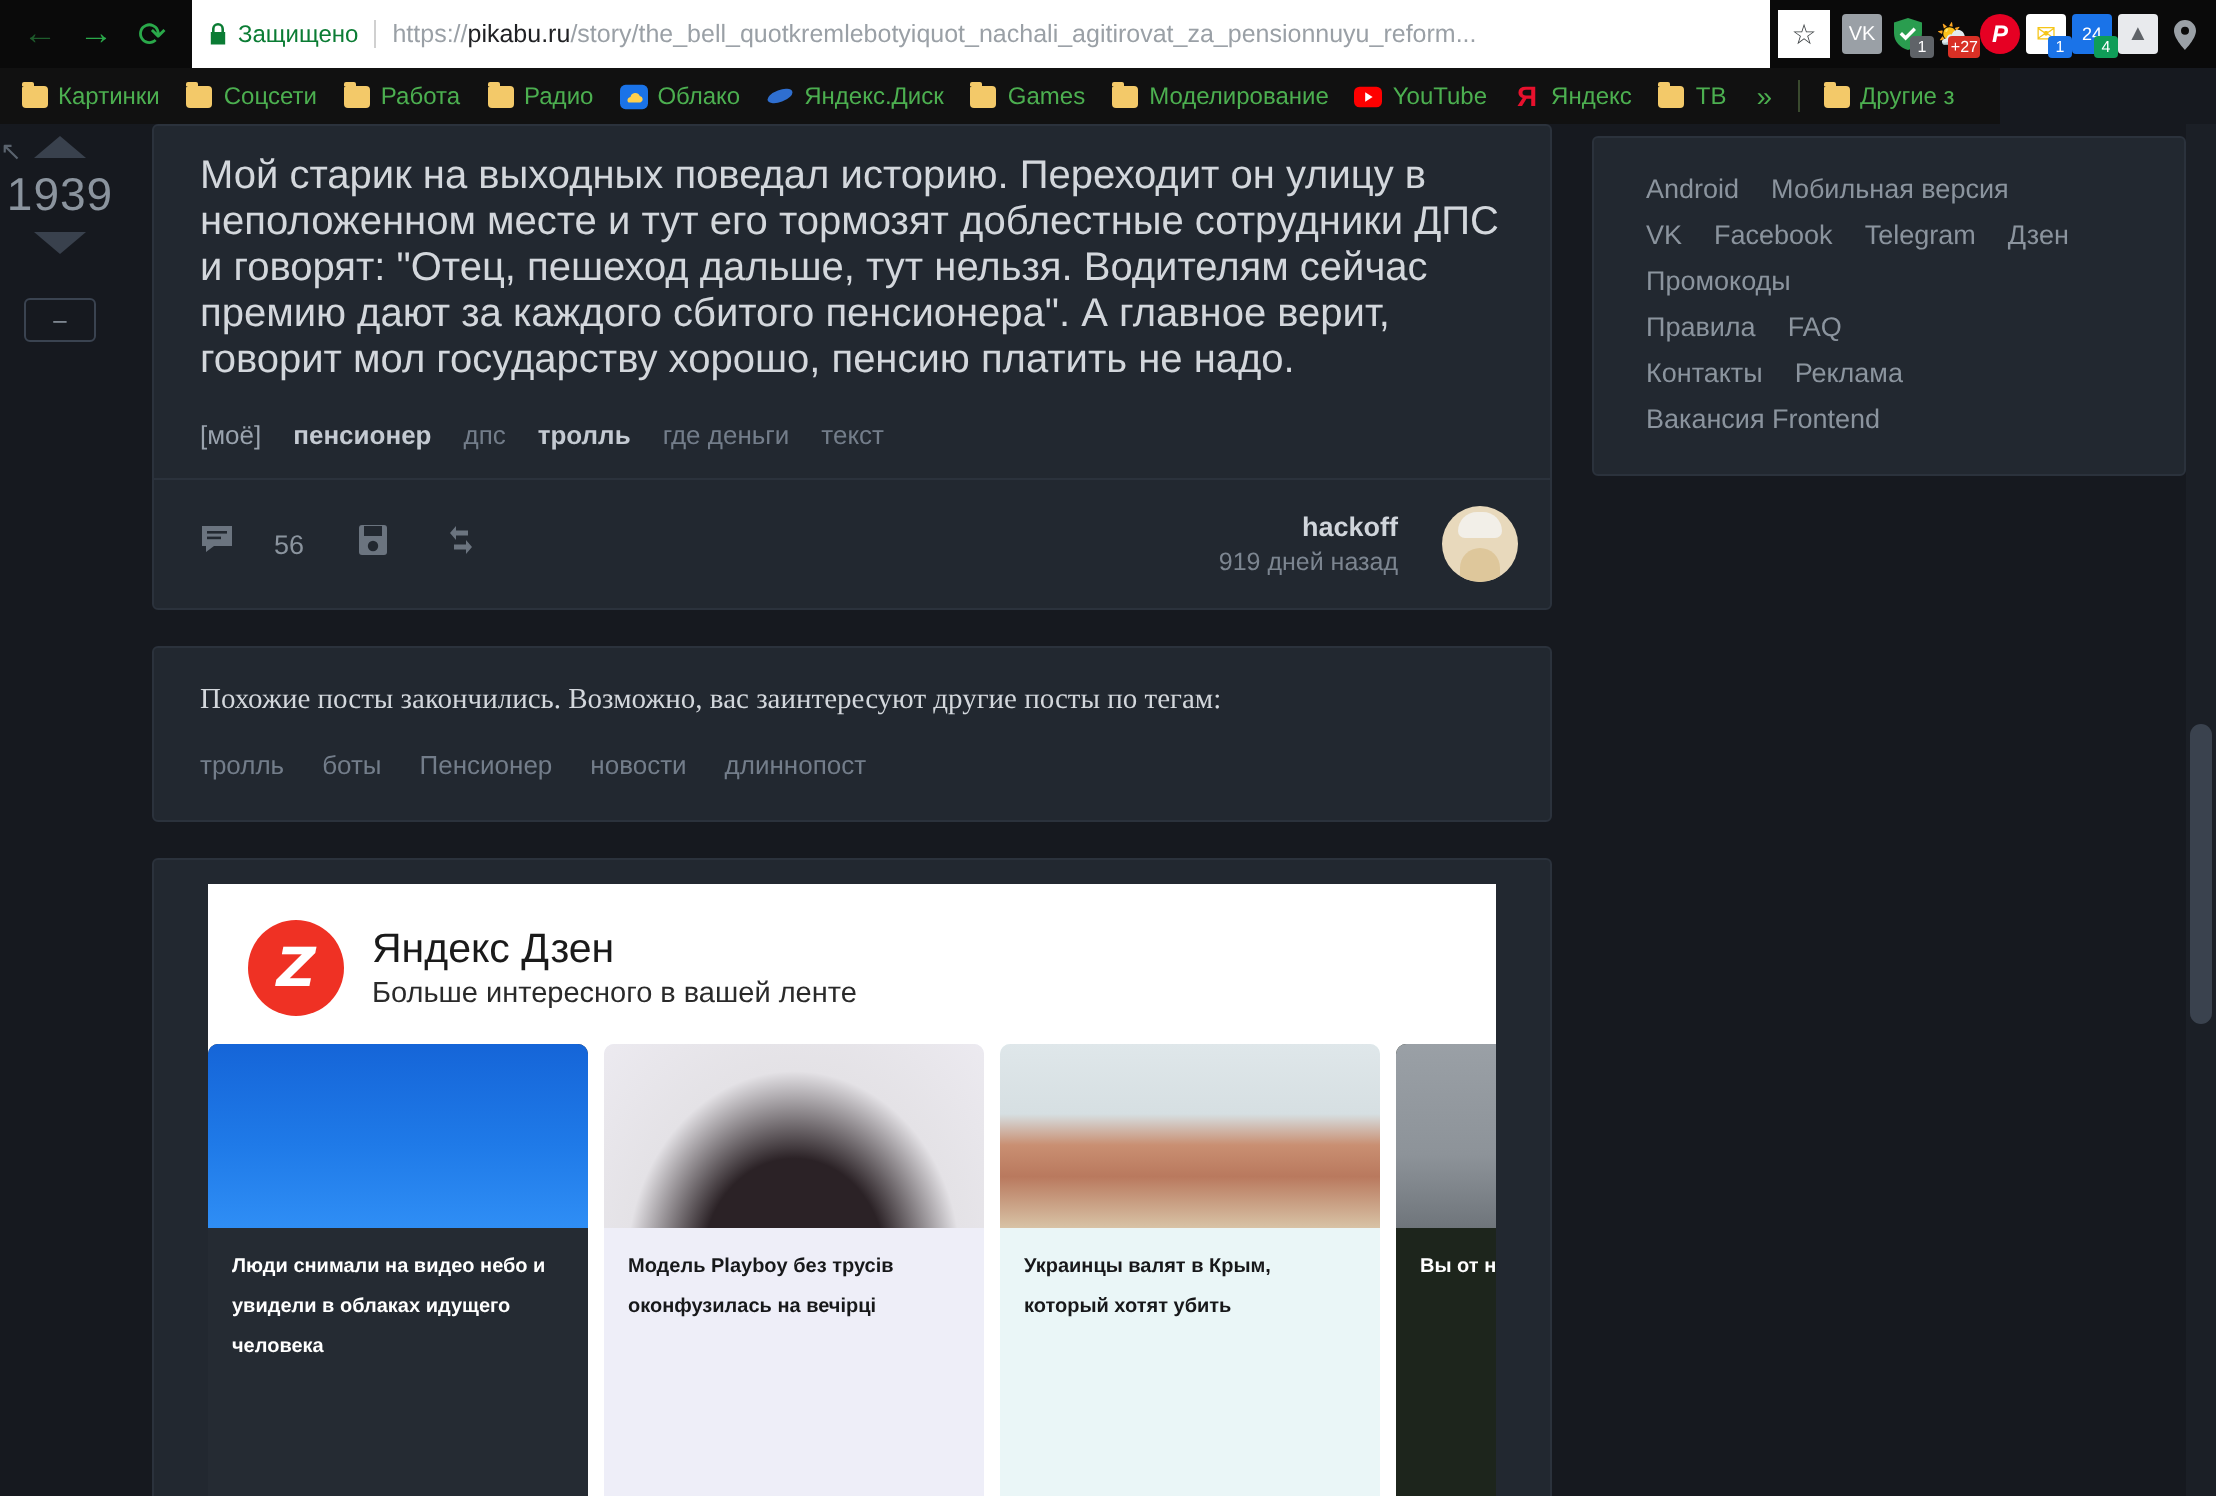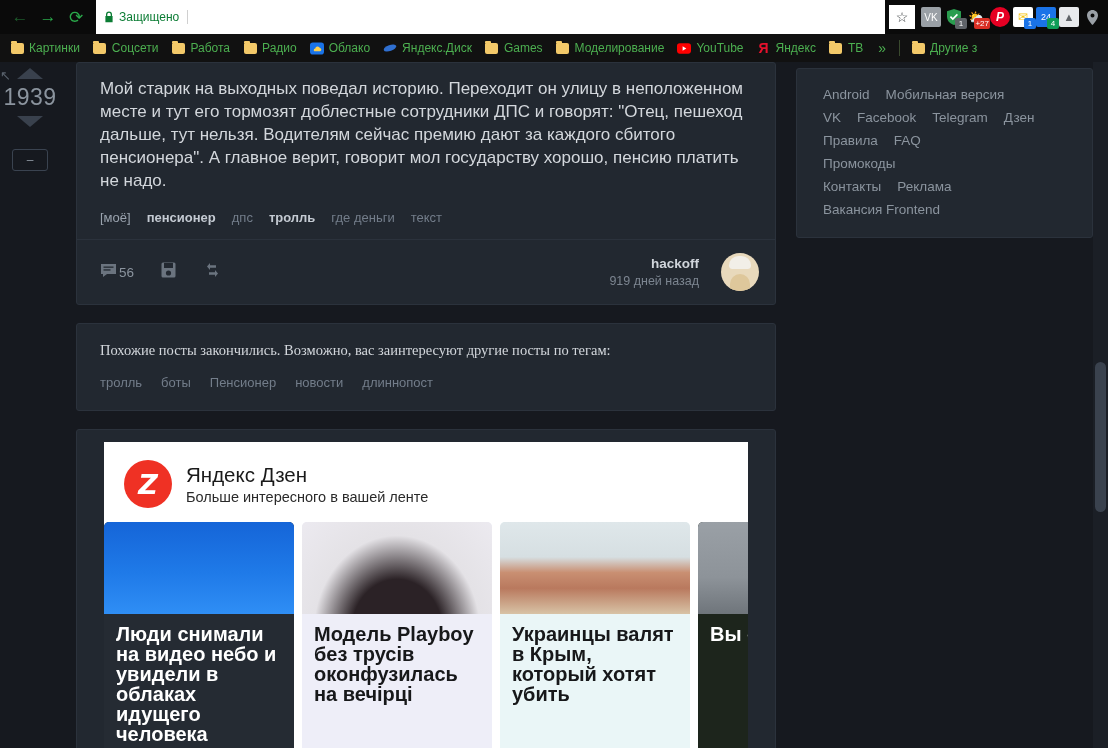--- a/index.html
+++ b/index.html
@@ -116,32 +116,32 @@
   }
 
   
   .content { position: absolute; left: 76px; top: 0; width: 700px; }
   .card {
     background: #222830; border: 1px solid #2b323c;
     border-radius: 3px; margin-bottom: 18px;
   }
   .post-body { padding: 14px 23px 0 23px; }
   .post-text {
-    color: #d3d7dc; font-size: 17px; line-height: 23px;
+    color: #d3d7dc; font-size: 20px; line-height: 23px;
   }
   .tags { display: flex; gap: 16px; padding: 18px 23px 0 23px; flex-wrap: wrap; }
   .tag { font-size: 13px; color: #737d8a; white-space: nowrap; }
   .tag.mine { color: #9aa3ae; }
   .tag.hl { color: #c4cad2; font-weight: bold; }
   .post-foot {
     display: flex; align-items: center;
     padding: 13px 16px 13px 23px; margin-top: 14px;
     border-top: 1px solid #2b323c;
   }
-  .act { display: flex; align-items: center; gap: 2px; margin-right: 27px; }
+  .act { display: flex; align-items: center; gap: 20px; margin-right: 27px; }
   .act-count { color: #8b949e; font-size: 13.5px; }
   .author { margin-left: auto; display: flex; align-items: center; gap: 22px; }
   .author-meta { text-align: right; }
   .author-name { color: #d0d5db; font-size: 13.5px; font-weight: bold; }
   .author-when { color: #7c8590; font-size: 12.5px; margin-top: 3px; }
   .avatar {
     width: 38px; height: 38px; border-radius: 50%;
     background: #e8d9bc; position: relative; overflow: hidden; flex: none;
   }
   .avatar:before {
@@ -178,21 +178,21 @@
   .zen-sub { color: #2a2a2a; font-size: 14.5px; margin-top: 2px; }
 
   .zen-strip { display: flex; gap: 8px; padding-left: 0px; }
   .zen-item {
     width: 190px; flex: none; border-radius: 5px;
     overflow: hidden; height: 274px; position: relative;
     display: flex; flex-direction: column;
   }
   .zen-img { height: 92px; width: 100%; flex: none; }
   .zen-text { flex: 1; padding: 10px 12px 0 12px; }
-  .zen-headline { font-size: 20px; font-weight: bold; line-height: 20px; }
+  .zen-headline { font-size: 10px; font-weight: bold; line-height: 20px; }
   .zen-foot {
     display: flex; align-items: center; padding: 0 12px 14px 12px;
   }
   .zen-src { font-size: 11.5px; letter-spacing: .3px; }
   .zen-rate { margin-left: auto; display: flex; gap: 16px; }
 
   
   .sidebar {
     position: absolute; left: 796px; top: 6px;
     width: 297px; background: #222830;
@@ -221,20 +221,21 @@
   <div class="nav-btn">⟳</div>
 
   <div class="omnibox">
     <span class="lock-ico">
       <svg width="10" height="12" viewBox="0 0 10 12">
         <path d="M2 5V3.5a3 3 0 016 0V5h.6v6.2H1.4V5H2zm1.3 0h3.4V3.5a1.7 1.7 0 00-3.4 0V5z" fill="#0b7c34"></path>
       </svg>
     </span>
     <span class="secure-label">Защищено</span>
     <span class="omni-sep"></span>
+    <span class="url-text"><span>https://</span><b>pikabu.ru</b><span>/story/the_bell_quotkremlebotyiquot_nachali_agitirovat_za_pensionnuyu_reform...</span></span>
   </div>
   <div class="star-btn">☆</div>
 
   <div class="ext-tray">
     <div class="ext" style="background:#9aa0a6;color:#fff;">VK</div>
     <div class="ext" style="color:#2a9d4f;font-size:19px;">
       <svg width="18" height="18" viewBox="0 0 18 18">
           <path d="M9 1l7 2.2v5.3C16 13 12.8 15.9 9 17 5.2 15.9 2 13 2 8.5V3.2L9 1z" fill="#2a9d4f"></path>
           <path d="M5.4 8.6l2.4 2.4 4.6-4.6" stroke="#fff" stroke-width="1.7" fill="none"></path>
         </svg>
@@ -505,25 +506,25 @@
       <span class="sb-link">Android</span>
       <span class="sb-link">Мобильная версия</span>
     </div>
     <div class="sb-row">
       <span class="sb-link">VK</span>
       <span class="sb-link">Facebook</span>
       <span class="sb-link">Telegram</span>
       <span class="sb-link">Дзен</span>
     </div>
     <div class="sb-row">
+      <span class="sb-link">Промокоды</span>
+    </div>
+    <div class="sb-row">
       <span class="sb-link">Правила</span>
       <span class="sb-link">FAQ</span>
-    </div>
-    <div class="sb-row">
-      <span class="sb-link">Промокоды</span>
     </div>
     <div class="sb-row">
       <span class="sb-link">Контакты</span>
       <span class="sb-link">Реклама</span>
     </div>
     <div class="sb-row" style="margin-bottom:0;">
       <span class="sb-link">Вакансия Frontend</span>
     </div>
   </div>
 

